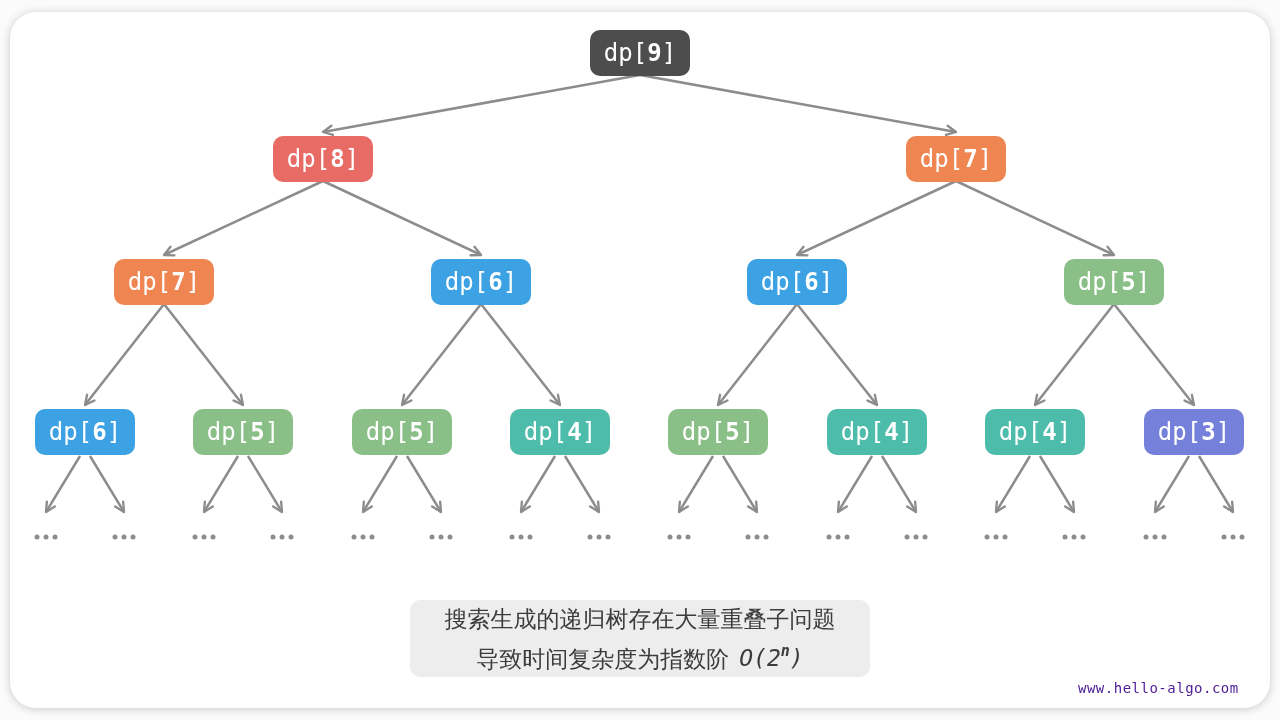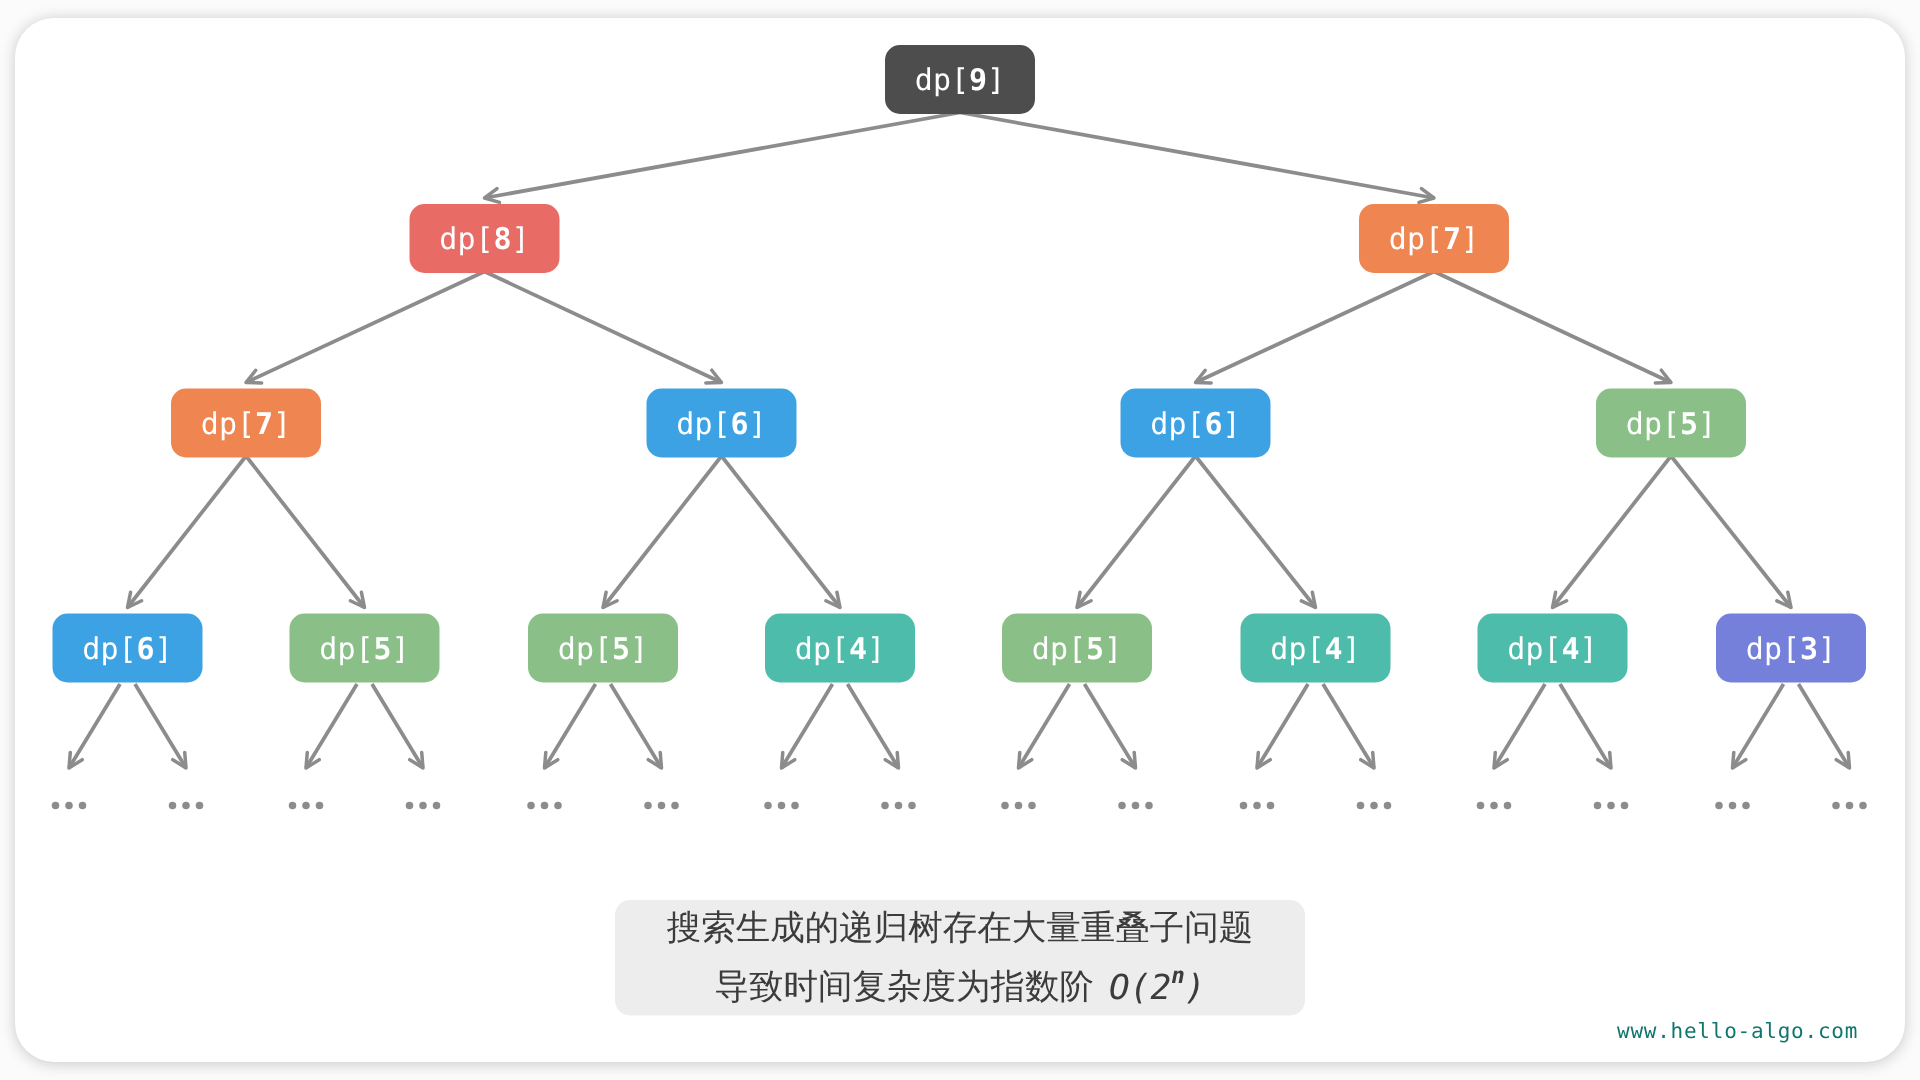--- a/index.html
+++ b/index.html
@@ -22,21 +22,21 @@
     width: 1280px; height: 720px;
     pointer-events: none;
   }
   .node {
     position: absolute;
     width: 100px; height: 46px;
     border-radius: 10px;
     display: flex; align-items: center; justify-content: center;
     color: #ffffff;
     font-family: "DejaVu Sans Mono", "Liberation Mono", monospace;
-    font-size: 20px;
+    font-size: 24px;
     transform: translate(-50%, -50%);
     white-space: nowrap;
   }
   .node b { font-weight: bold; }
   .caption {
     position: absolute;
     left: 410px; top: 600px;
     width: 460px; height: 77px;
     background: #ededed;
     border-radius: 10px;
@@ -52,21 +52,21 @@
     font-style: italic;
   }
   .caption .formula sup {
     font-weight: bold;
     font-size: 15px;
     position: relative; top: -2px;
   }
   .watermark {
     position: absolute;
     left: 1078px; top: 680px;
-    color: #0f766e;
+    color: #4c1d95;
     font-family: "DejaVu Sans Mono", "Liberation Mono", monospace;
     font-size: 14px;
     letter-spacing: 0.5px;
     text-align: center;
   }
 </style>
 </head>
 <body>
 
 <div class="canvas">

